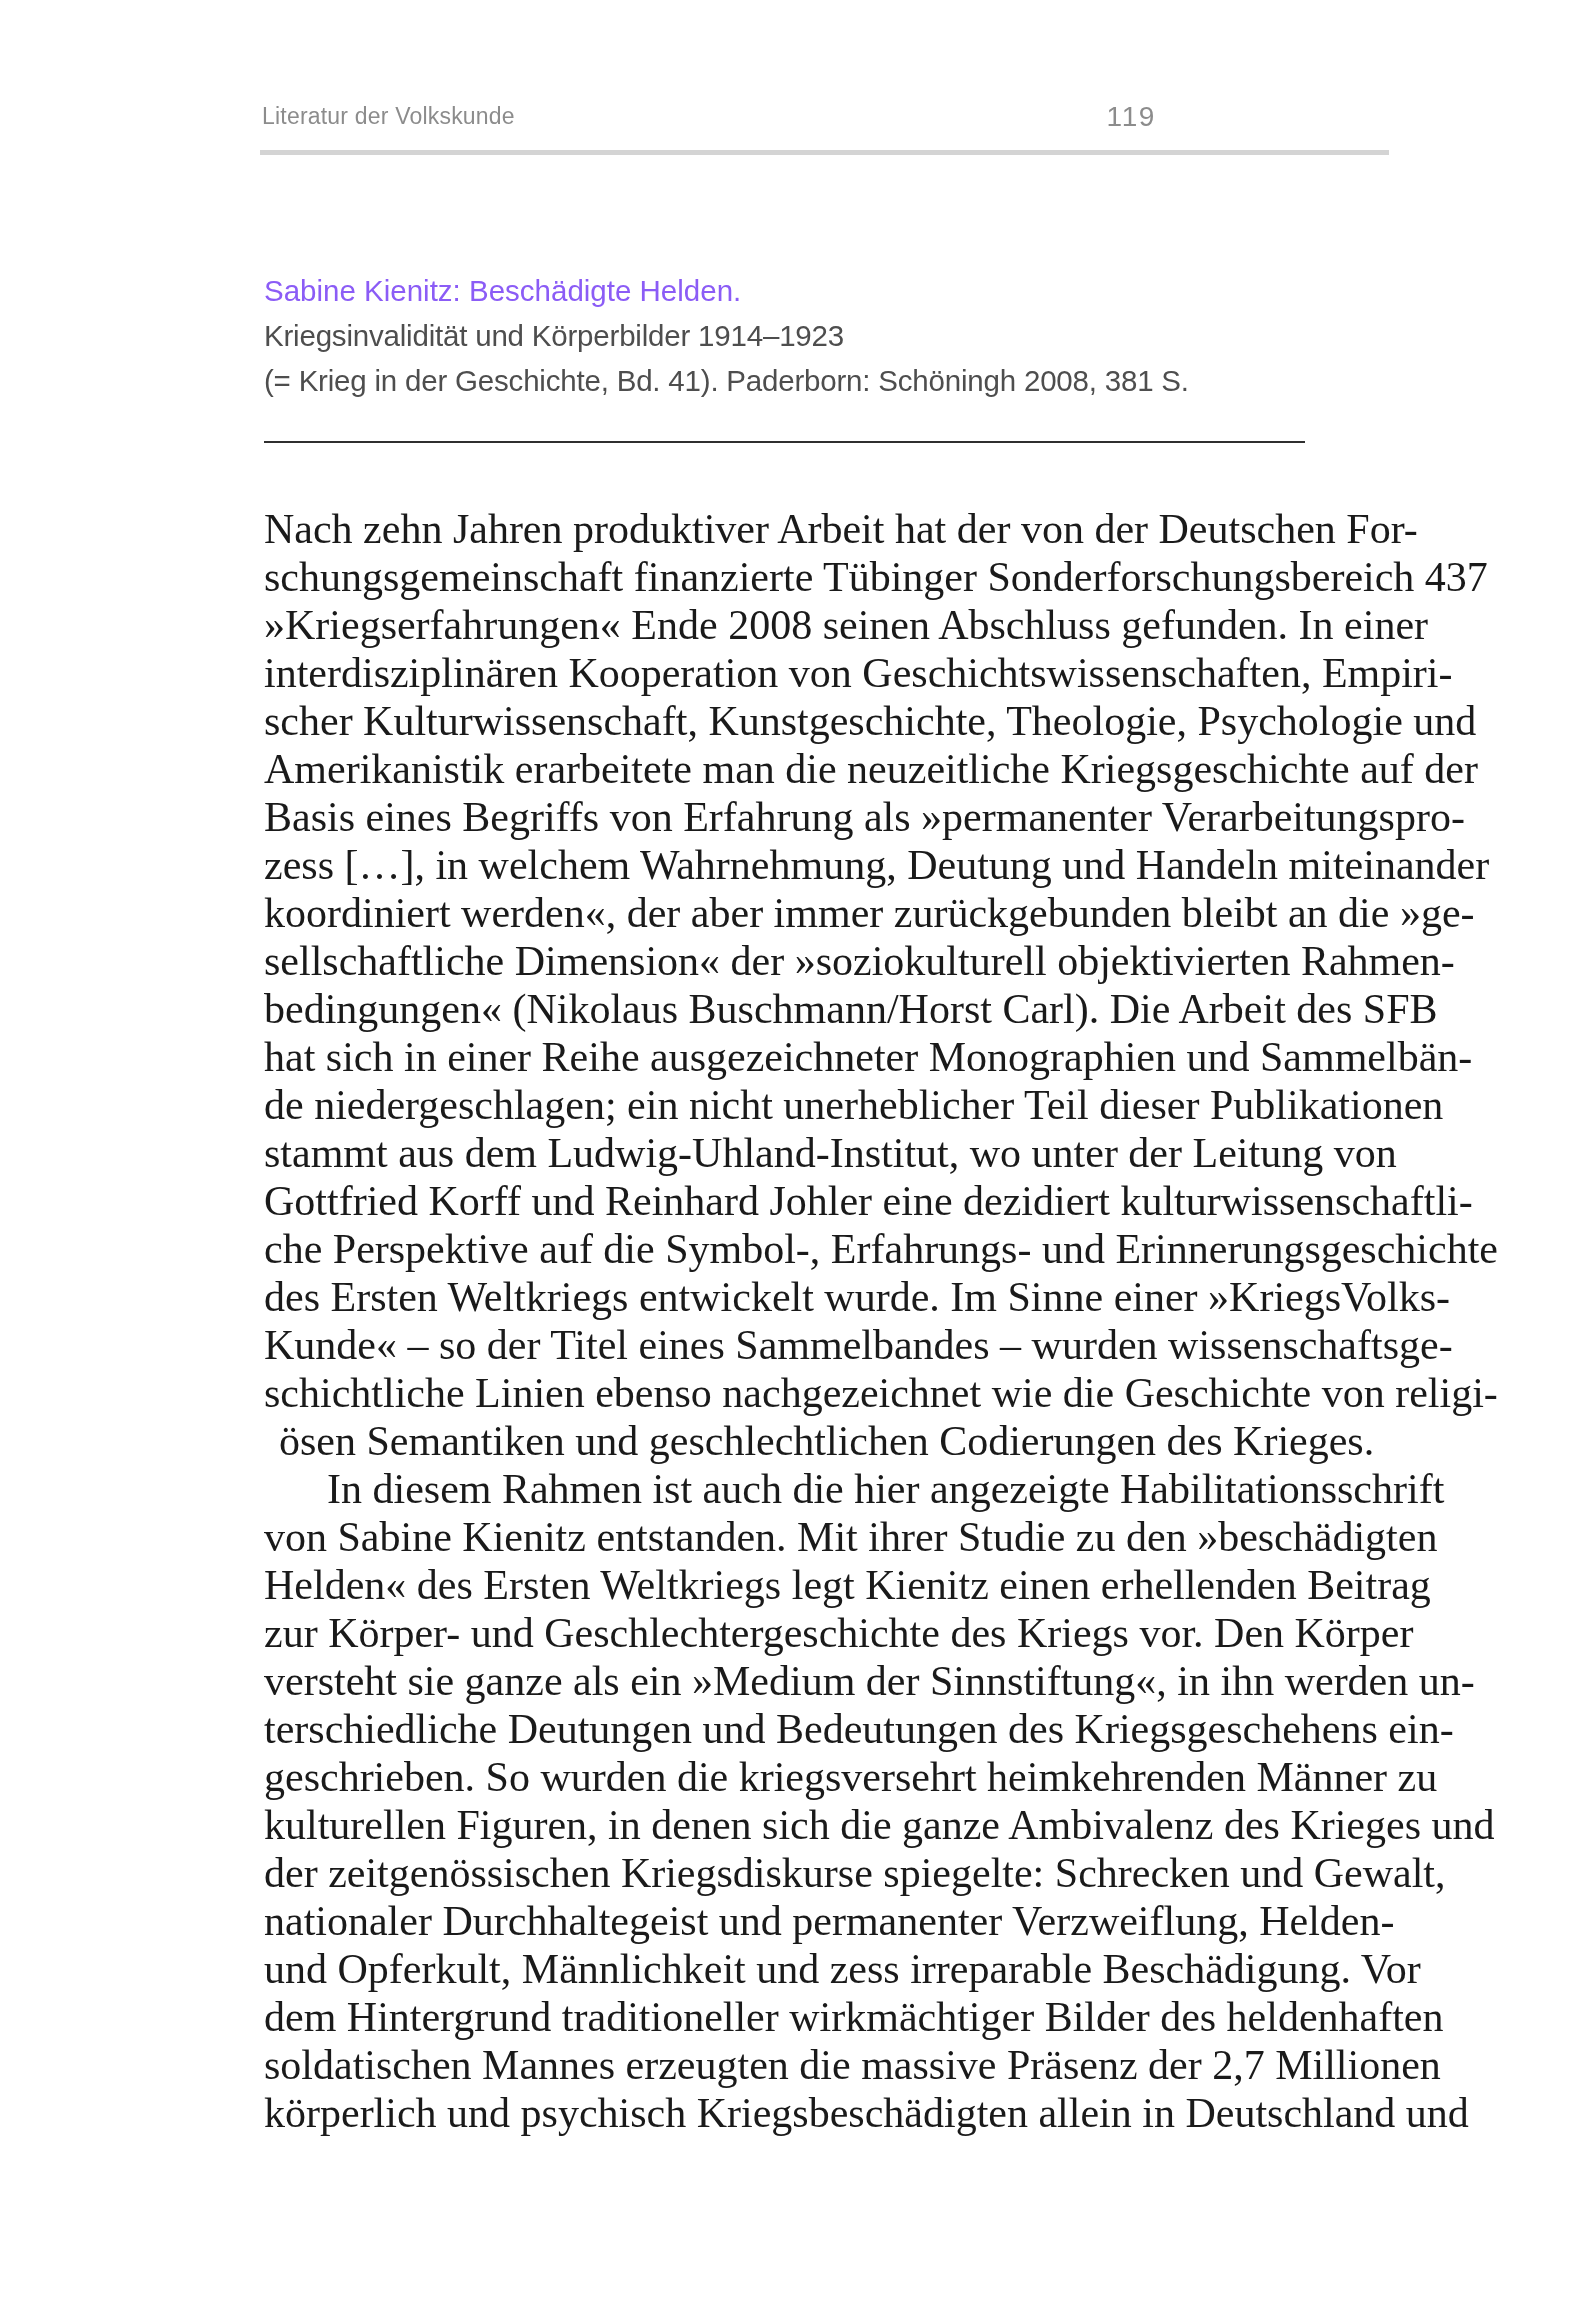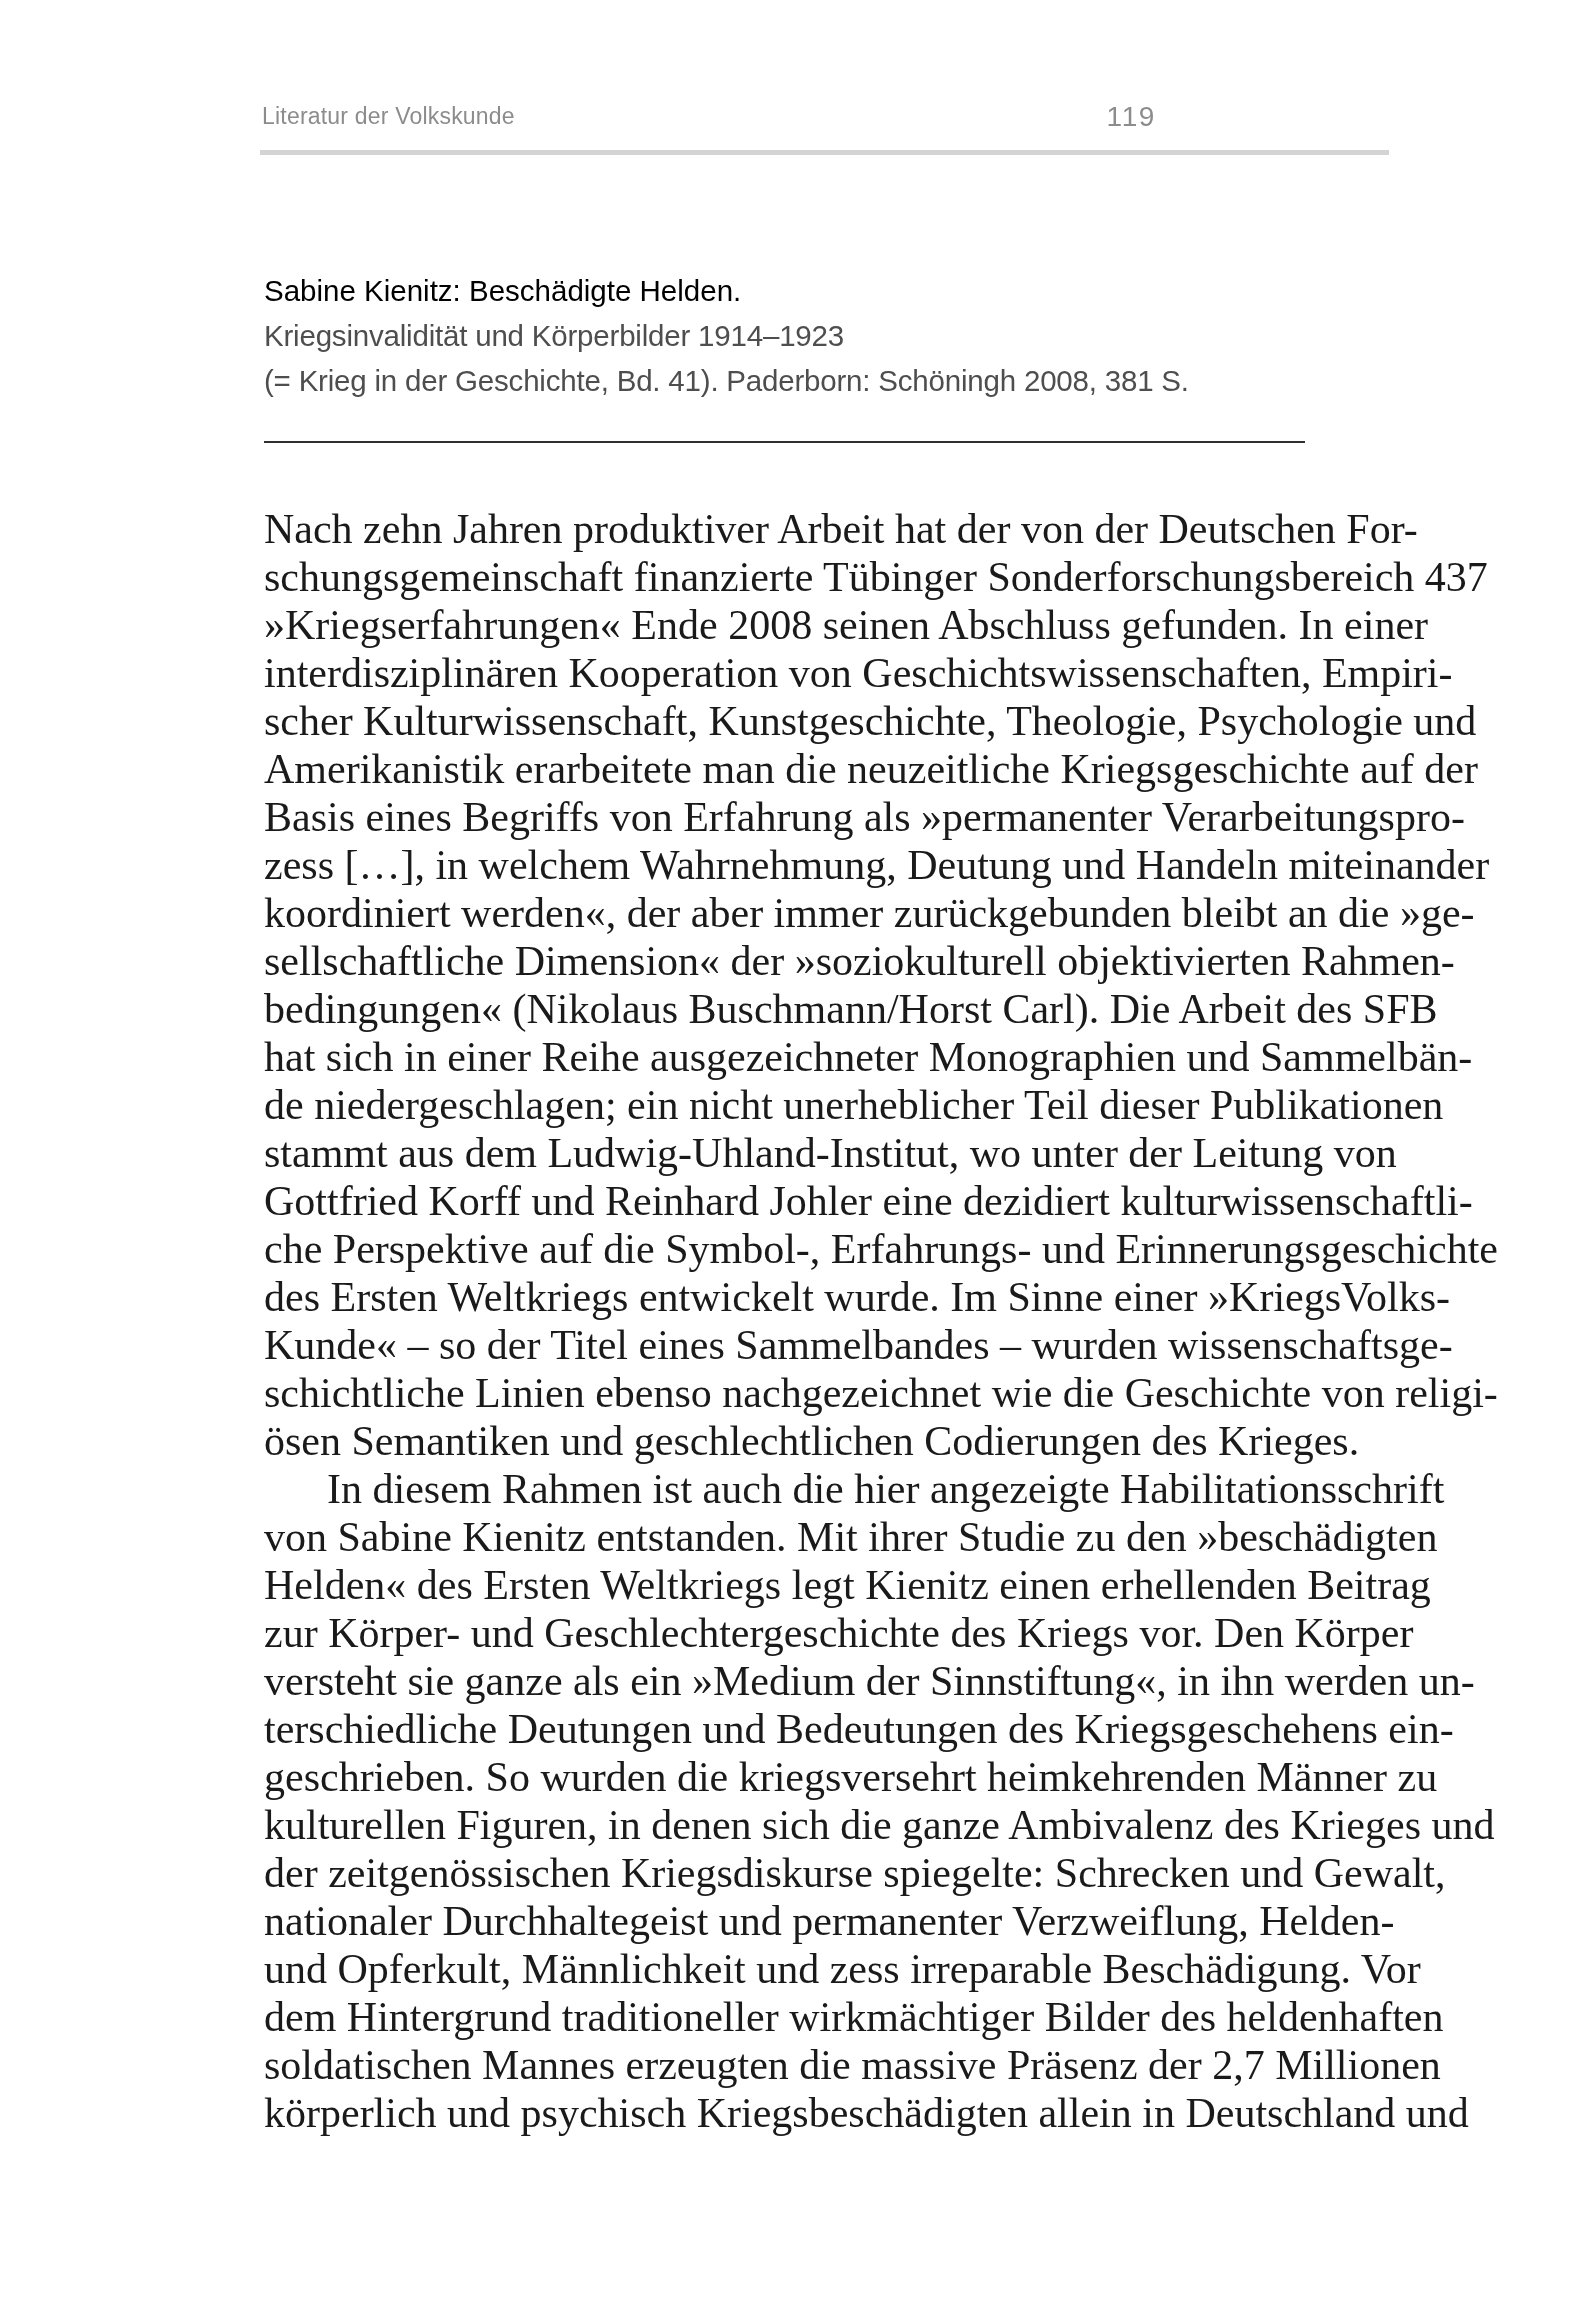--- a/index.html
+++ b/index.html
@@ -56,21 +56,21 @@
       top: 258px;
       font-family: "Liberation Sans", sans-serif;
       font-size: 29.5px;
       line-height: 45px;
     }
     .title-line {
       display: block;
       white-space: nowrap;
     }
     .title-main {
-      color: #000000;
+      color: #8b5cf6;
     }
     .title-sub {
       color: #4e4e4e;
       font-weight: normal;
       letter-spacing: -0.2px;
     }
     .title-rule {
       position: absolute;
       left: 264px;
       top: 431px;
@@ -95,20 +95,21 @@
     .line {
       display: block;
       text-align: justify;
       text-align-last: justify;
       white-space: nowrap;
       height: 48px;
       overflow: visible;
     }
     .line.last {
       text-align-last: left;
+      margin-left: 15px;
     }
     .line.indent {
       padding-left: 63px;
     }
   </style>
 </head>
 <body>
 
 <div class="page">
 

